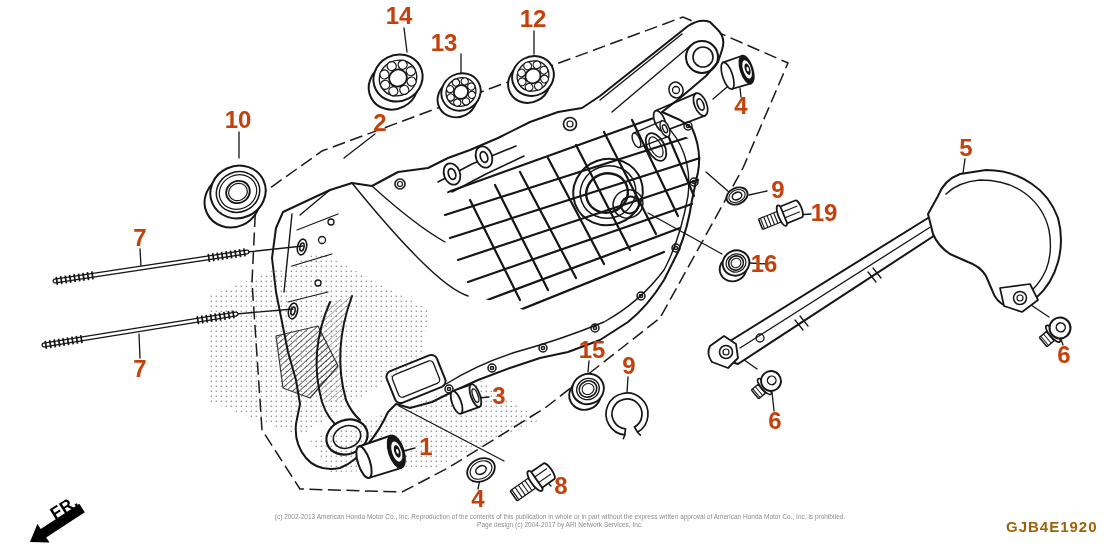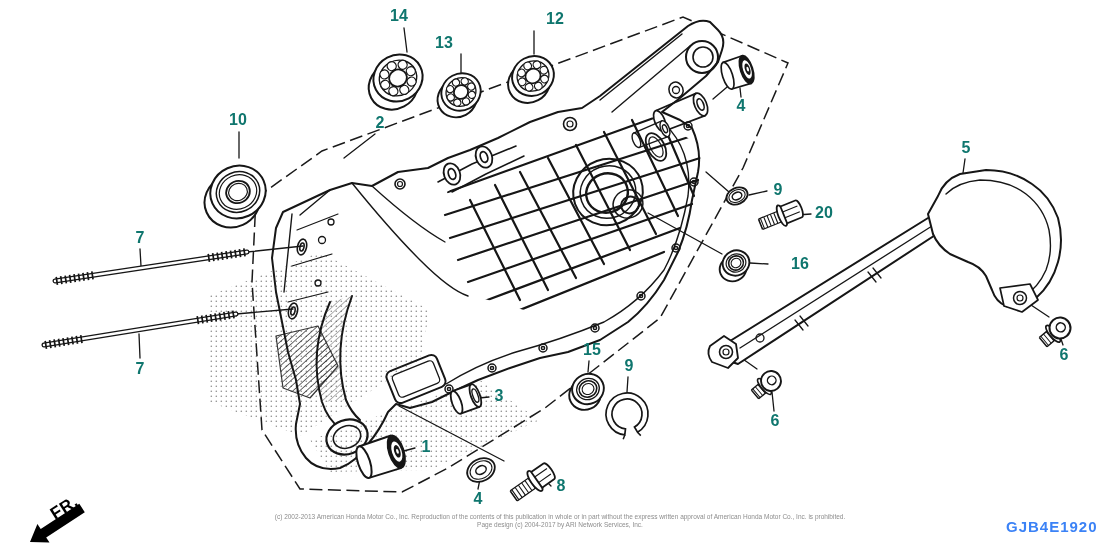--- a/index.html
+++ b/index.html
@@ -1,28 +1,28 @@
 <!DOCTYPE html>
 <html><head>
 <meta charset="utf-8">
 <style>
   html,body{margin:0;padding:0;background:#fff;}
   #stage{position:relative;width:1120px;height:560px;background:#fff;overflow:hidden;
          font-family:"Liberation Sans", sans-serif;}
   svg{position:absolute;left:0;top:0;}
-  .callout{position:absolute;transform:translate(-50%,-50%);font-size:16px;font-weight:600;
-           color:#0f766e;letter-spacing:0;line-height:1;cursor:pointer;user-select:none;}
+  .callout{position:absolute;transform:translate(-50%,-50%);font-size:24px;font-weight:600;
+           color:#c2410c;letter-spacing:0;line-height:1;cursor:pointer;user-select:none;}
   .fr-wrap{position:absolute;left:16px;top:492px;width:96px;height:64px;}
   .fr-label{position:absolute;left:34px;top:6px;font-size:17px;font-weight:700;color:#000;
             transform:rotate(-33deg);letter-spacing:.5px;}
   .footer{position:absolute;left:0;top:513px;width:1120px;text-align:center;color:#8d8d8d;
           font-size:6.5px;line-height:8px;}
   .footer span{display:block;}
   .diagram-code{position:absolute;left:1006px;top:518px;font-size:15px;font-weight:700;
-                color:#3b82f6;letter-spacing:1px;}
+                color:#a16207;letter-spacing:1px;}
 </style>
 </head>
 <body>
 
 <div id="stage">
 
 <svg width="1120" height="560" viewBox="0 0 1120 560">
   <defs>
     <pattern id="dots" width="5" height="5" patternUnits="userSpaceOnUse">
       <circle cx="1.3" cy="1.3" r="0.8" fill="#2a2a2a"></circle>
@@ -371,27 +371,27 @@
     <path d="M-22,-6 L-10,-6 M-22,6 L-10,6 M-22,-6 L-22,6" stroke-width="1.5"></path>
     <path d="M-20,-6 L-20,6 M-16.5,-6 L-16.5,6 M-13,-6 L-13,6" stroke-width="1"></path>
     <ellipse cx="-9" cy="0" rx="3.5" ry="10.5" stroke-width="1.7"></ellipse>
     <circle cx="0" cy="0" r="10.5" stroke-width="2"></circle>
     <circle cx="1" cy="0" r="4.5" stroke-width="1.5"></circle>
   </g>
 </svg>
 
 <div class="callout" style="left:399px;top:16px">14</div>
 <div class="callout" style="left:444px;top:43px">13</div>
-<div class="callout" style="left:555px;top:19px">12</div>
+<div class="callout" style="left:533px;top:19px">12</div>
 <div class="callout" style="left:238px;top:120px">10</div>
 <div class="callout" style="left:380px;top:123px">2</div>
 <div class="callout" style="left:741px;top:106px">4</div>
 <div class="callout" style="left:778px;top:190px">9</div>
-<div class="callout" style="left:824px;top:213px">20</div>
-<div class="callout" style="left:800px;top:264px">16</div>
+<div class="callout" style="left:824px;top:213px">19</div>
+<div class="callout" style="left:764px;top:264px">16</div>
 <div class="callout" style="left:966px;top:148px">5</div>
 <div class="callout" style="left:1064px;top:355px">6</div>
 <div class="callout" style="left:775px;top:421px">6</div>
 <div class="callout" style="left:140px;top:238px">7</div>
 <div class="callout" style="left:140px;top:369px">7</div>
 <div class="callout" style="left:499px;top:396px">3</div>
 <div class="callout" style="left:592px;top:350px">15</div>
 <div class="callout" style="left:629px;top:366px">9</div>
 <div class="callout" style="left:426px;top:447px">1</div>
 <div class="callout" style="left:478px;top:499px">4</div>

